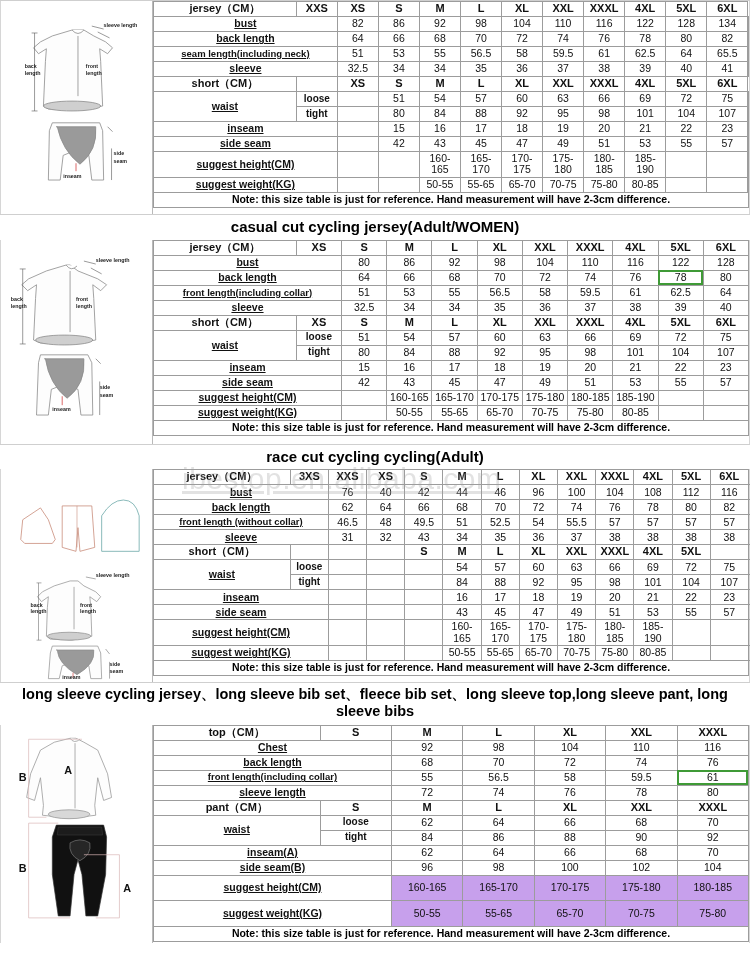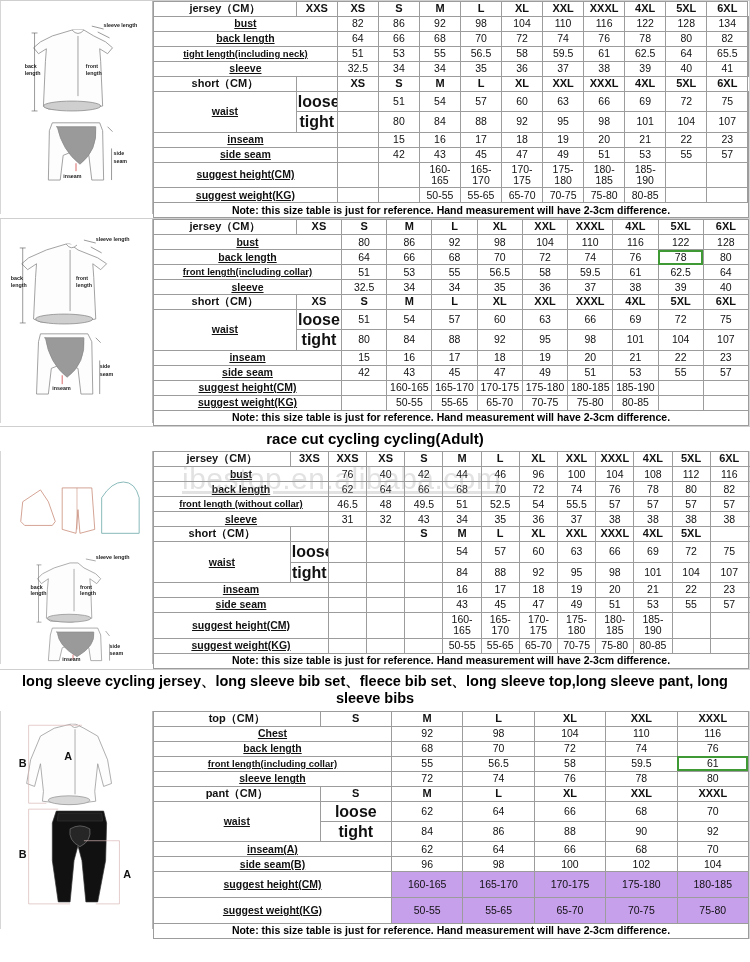--- a/index.html
+++ b/index.html
@@ -84,21 +84,21 @@
   td.lbl {
     background: #c7a0ec;
     font-weight: bold;
     font-size: 10.5px;
     text-decoration: underline;
   }
   td.lbl.small { font-size: 9.5px; }
   td.sub {
     background: #c7a0ec;
     font-weight: bold;
-    font-size: 16px;
+    font-size: 10px;
   }
   td.val { background: #ffffff; font-size: 10.5px; }
   td.val.purple { background: #c7a0ec; }
   td.hl {
     outline: 2px solid #3f9a36;
     outline-offset: -2px;
   }
   td.note {
     background: #ffffff;
     font-weight: bold;
@@ -219,21 +219,21 @@
                 <td class="val">70</td>
                 <td class="val">72</td>
                 <td class="val">74</td>
                 <td class="val">76</td>
                 <td class="val">78</td>
                 <td class="val">80</td>
                 <td class="val">82</td>
                 <td class="val">84</td>
               </tr>
               <tr>
-                <td class="lbl small" colspan="2">tight length(including neck)</td>
+                <td class="lbl small" colspan="2">seam length(including neck)</td>
                 <td class="val">51</td>
                 <td class="val">53</td>
                 <td class="val">55</td>
                 <td class="val">56.5</td>
                 <td class="val">58</td>
                 <td class="val">59.5</td>
                 <td class="val">61</td>
                 <td class="val">62.5</td>
                 <td class="val">64</td>
                 <td class="val">65.5</td>
@@ -355,20 +355,21 @@
               <tr>
                 <td class="note" colspan="13">Note: this size table is just for reference. Hand measurement will have 2-3cm difference.</td>
               </tr>
             </tbody>
         </table>
       </div>
     </div>
   </div>
 
   <div class="section">
+    <div class="sec-title">casual cut cycling jersey(Adult/WOMEN)</div>
     <div class="sec-body">
       <div class="illus" style="height:204px">
         <svg viewBox="0 0 153 204" preserveAspectRatio="xMidYMid meet">
           <g stroke="#8a8a8a" fill="#fdfdfd" stroke-width="0.8">
             <path d="M66 24 L46 30 L28 38 L21 44 L27 50 L36 44 L35 58 L33 100 L40 103 L70 104 L96 100 L94 58 L93 44 L101 50 L107 44 L98 38 L78 30 L70 24 Z"></path>
             <ellipse cx="64" cy="100" rx="29" ry="5" fill="#cfcfcf" stroke="#8a8a8a"></ellipse>
             <path d="M66 24 Q71 31 77 25" fill="#fff"></path>
             <line x1="70" y1="30" x2="70" y2="92" stroke="#8a8a8a"></line>
           </g>
           <g stroke="#555" stroke-width="0.6" fill="none">

